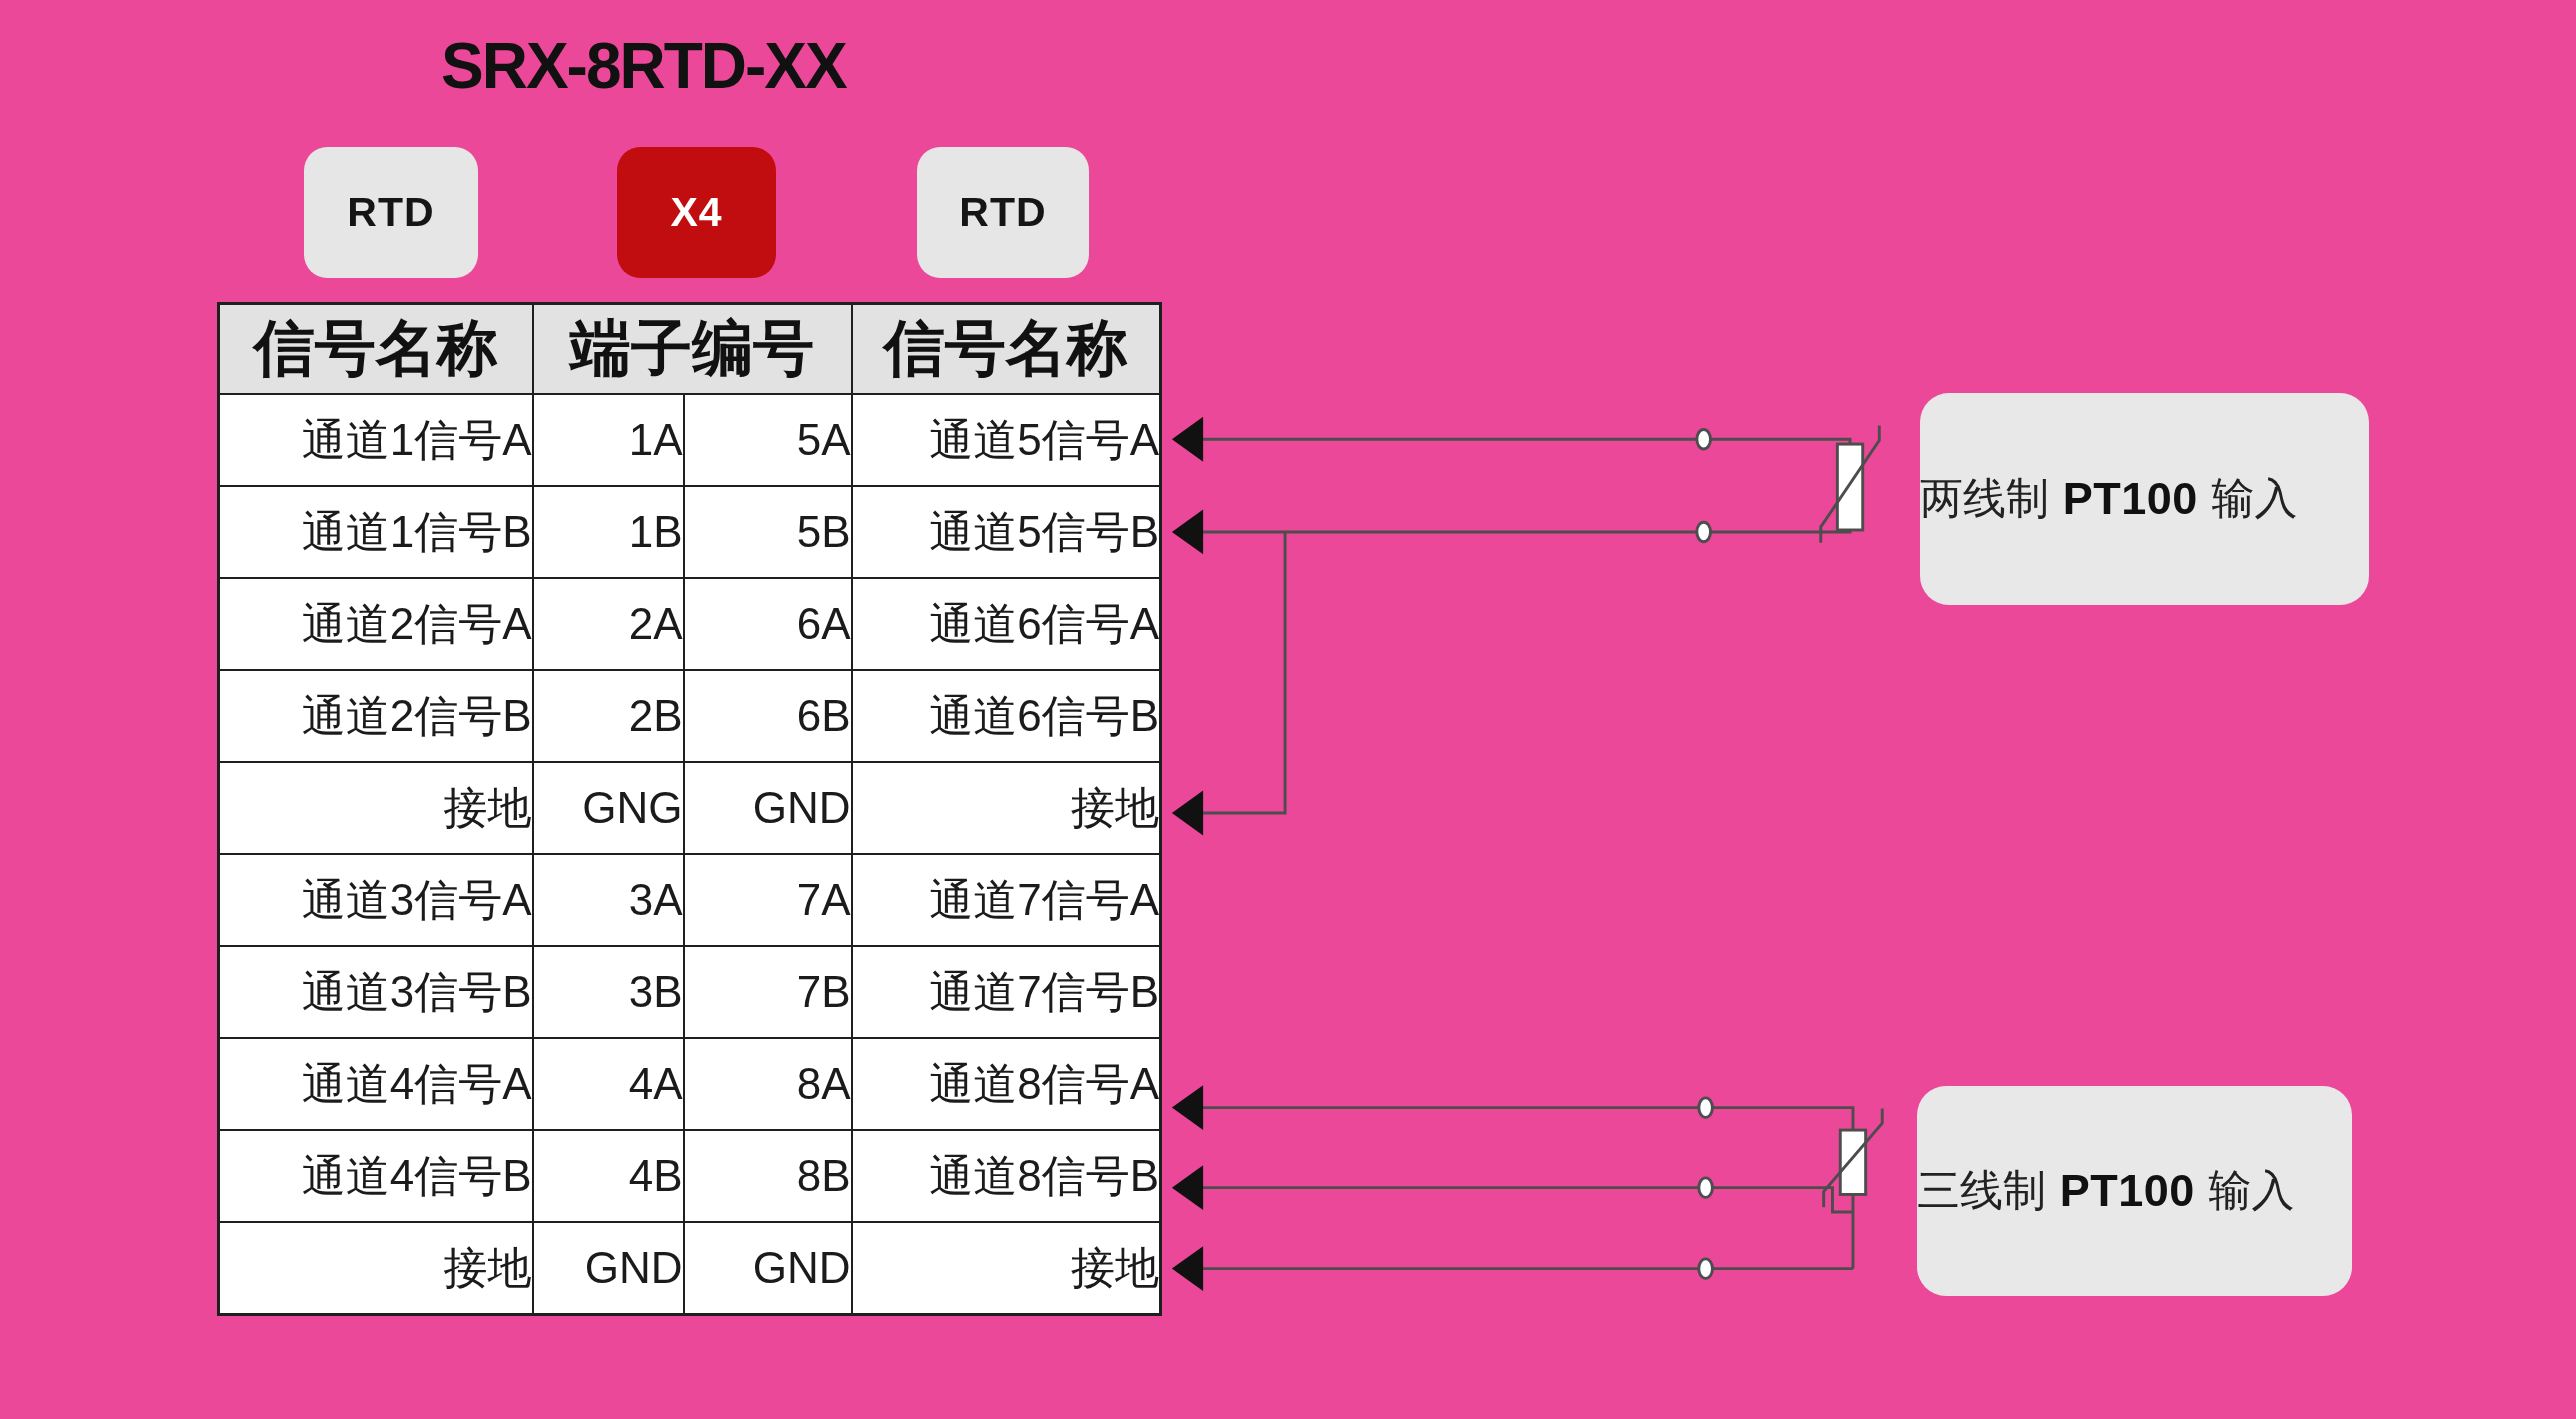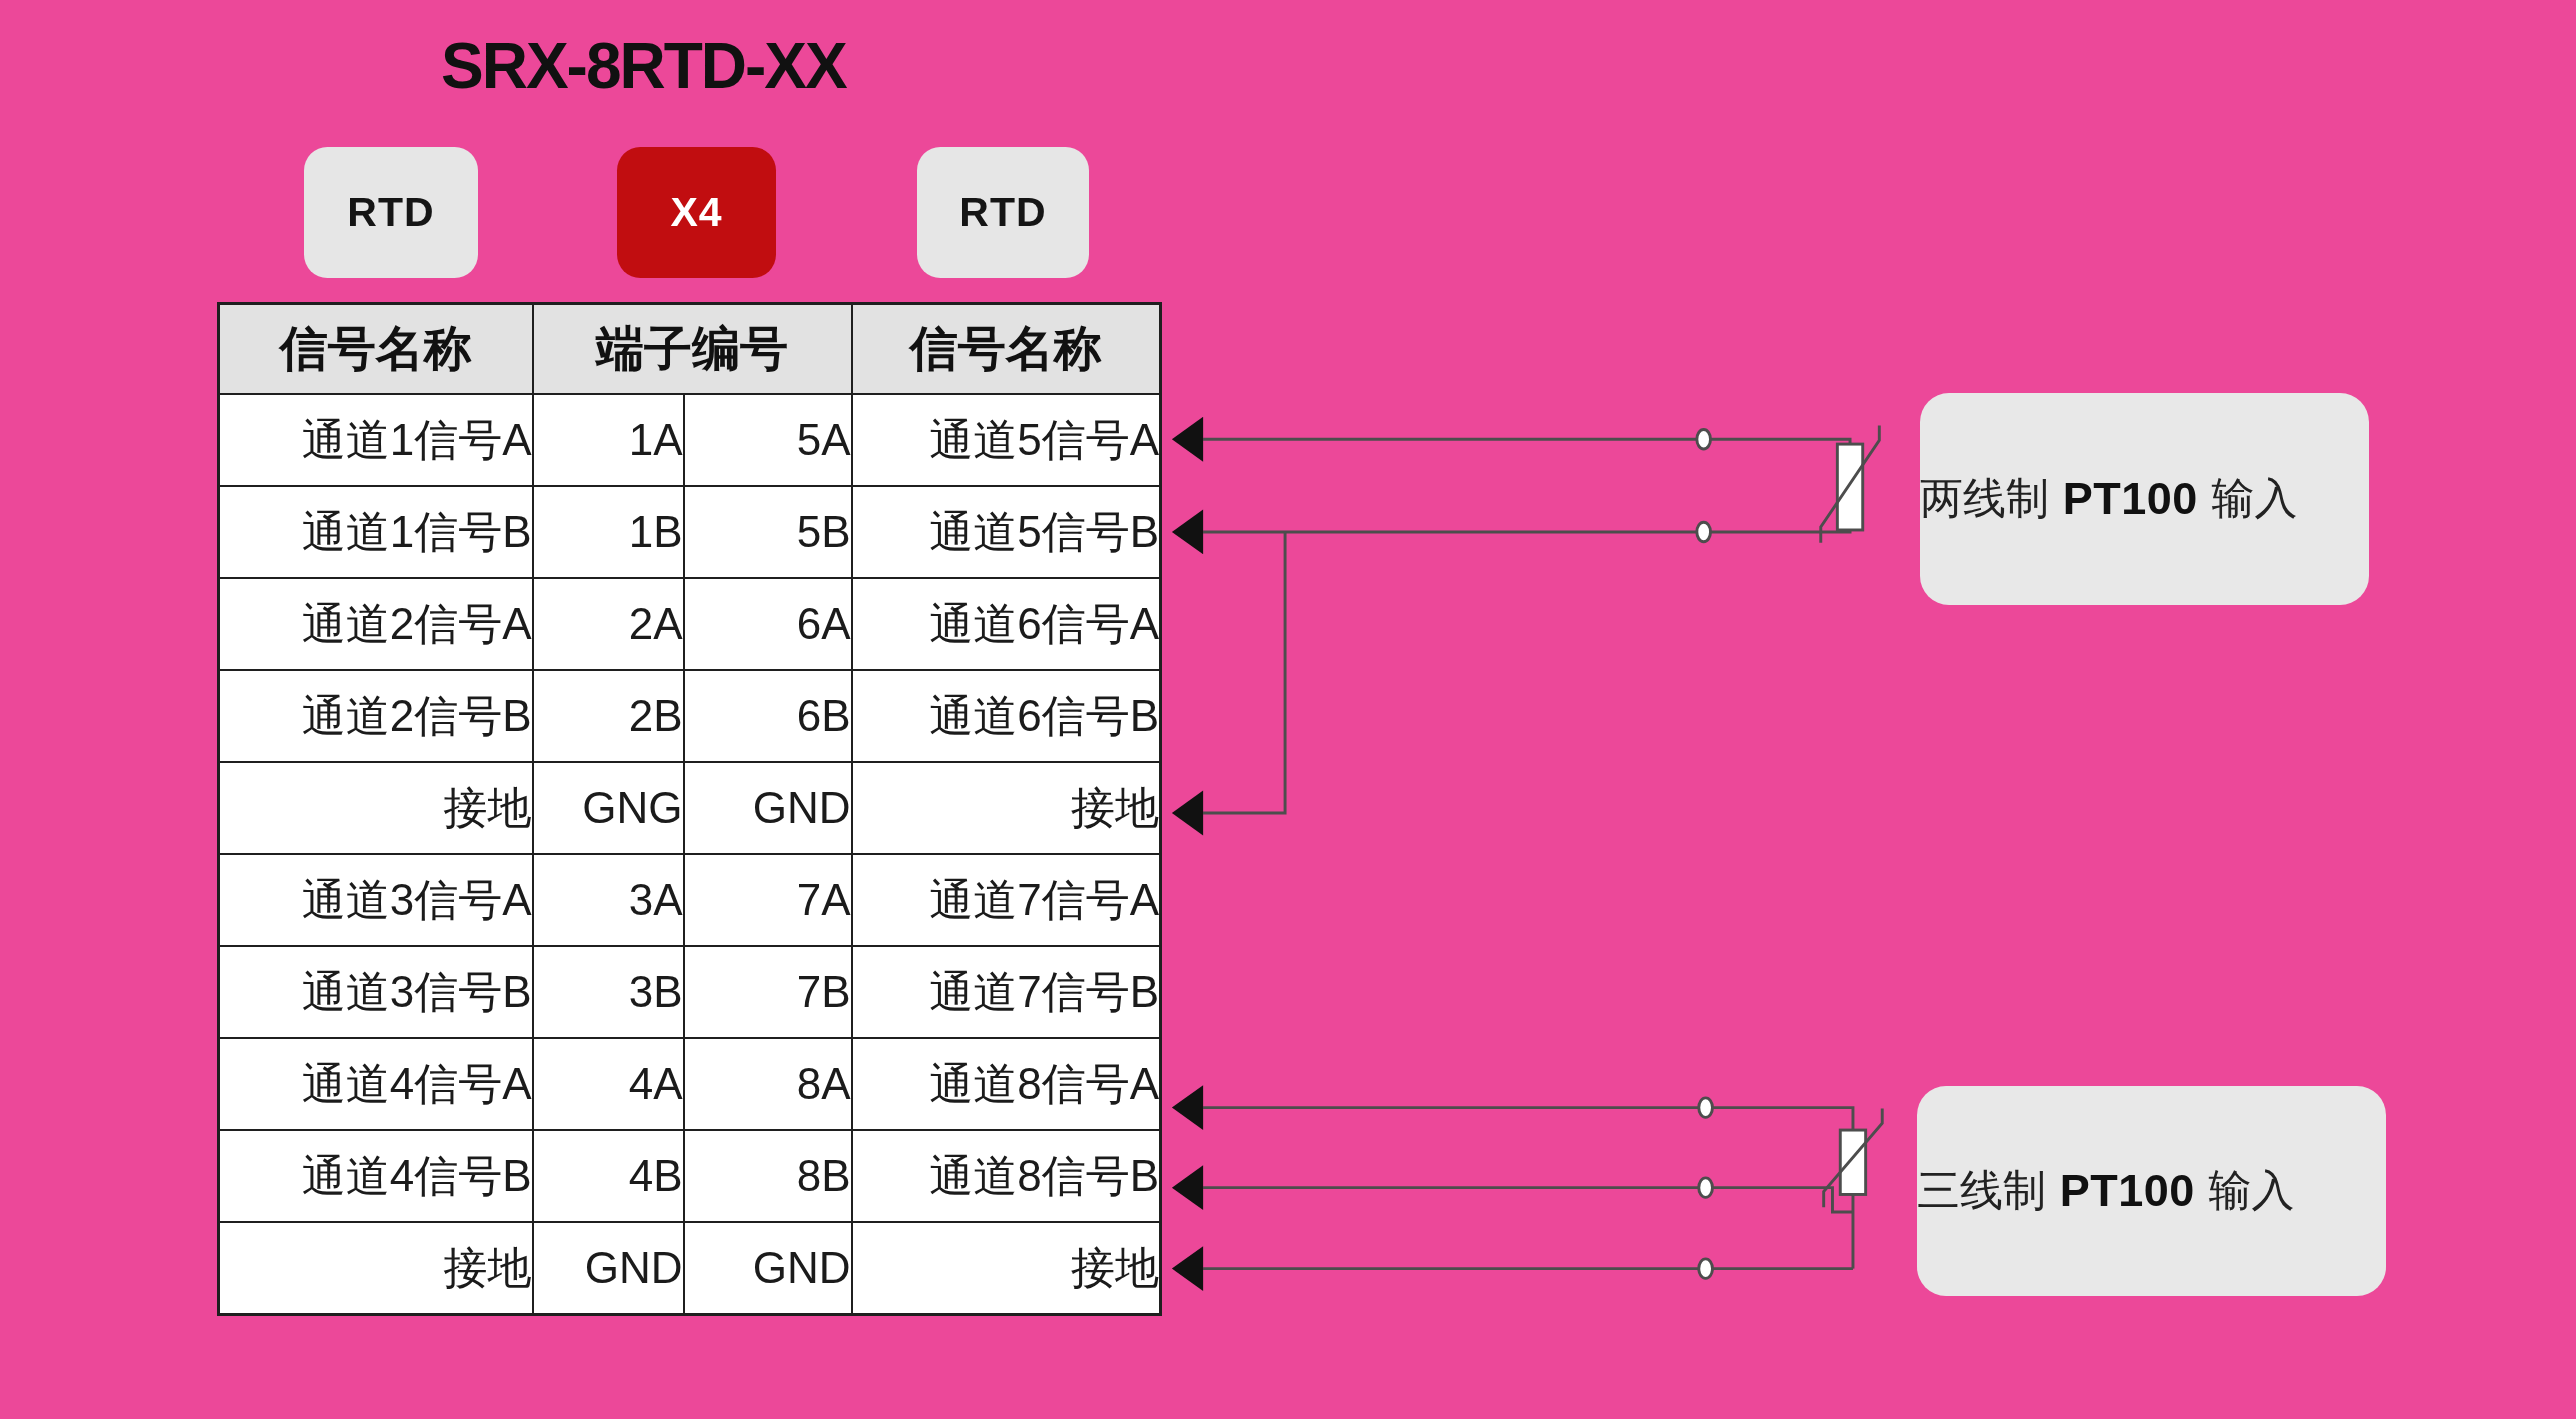--- a/index.html
+++ b/index.html
@@ -27,36 +27,36 @@
   table.term{
     position:absolute;left:217px;top:302px;width:943px;
     border-collapse:collapse;table-layout:fixed;
     border:3.9px solid #1f1f1f;
   }
   table.term th,table.term td{
     border:2.9px solid #1f1f1f;text-align:center;vertical-align:middle;
     padding:0;overflow:hidden;white-space:nowrap;
   }
   table.term th{
-    background:#e2e2e2;font-size:48px;font-weight:bold;height:88px;color:#111111;
+    background:#e2e2e2;font-size:61px;font-weight:bold;height:88px;color:#111111;
   }
   table.term td{
     background:#ffffff;font-size:44px;font-weight:normal;height:90px;color:#1b1b1b;text-align:right;
   }
   
   svg.wires{position:absolute;left:0;top:0;pointer-events:none;}
   
   .note{
     position:absolute;background:#e8e8e8;border-radius:29px;
     display:flex;align-items:center;justify-content:flex-start;gap:13.7px;
     font-size:43px;color:#222222;white-space:nowrap;
   }
   .note .hl{font-weight:bold;font-size:45px;color:#111111;letter-spacing:0.5px;}
   #note-two{left:1920px;top:393px;width:449px;height:212px;}
-  #note-three{left:1917px;top:1086px;width:469px;height:210px;}
+  #note-three{left:1917px;top:1086px;width:435px;height:210px;}
 </style>
 </head>
 <body>
 
 <div id="canvas">
 
   <div class="title">SRX-8RTD-XX</div>
 
   <div class="badge gray" id="badge-0">
     <span>RTD</span>

